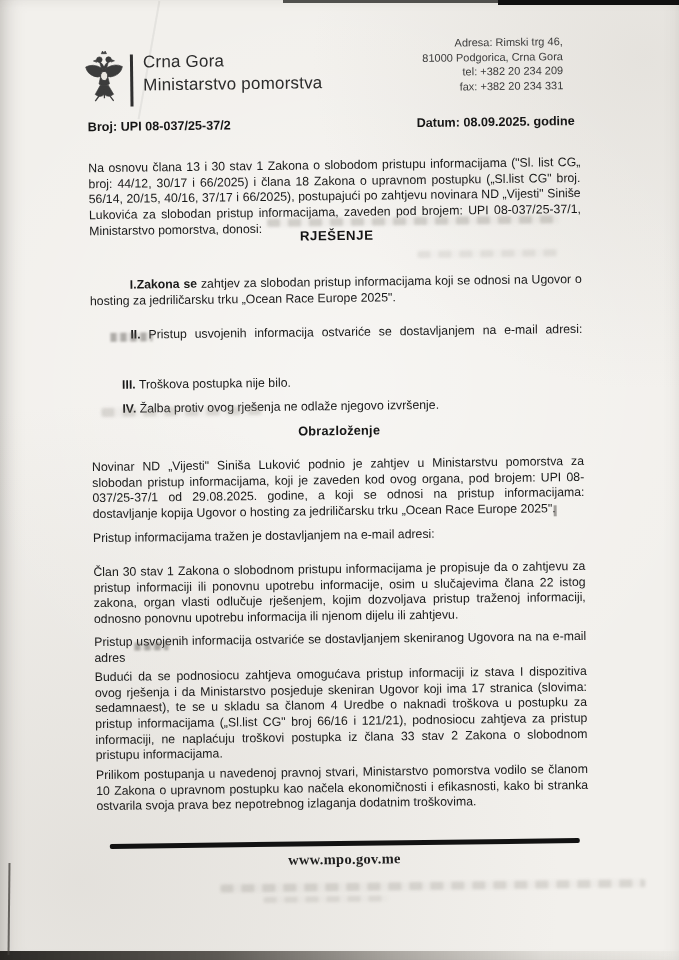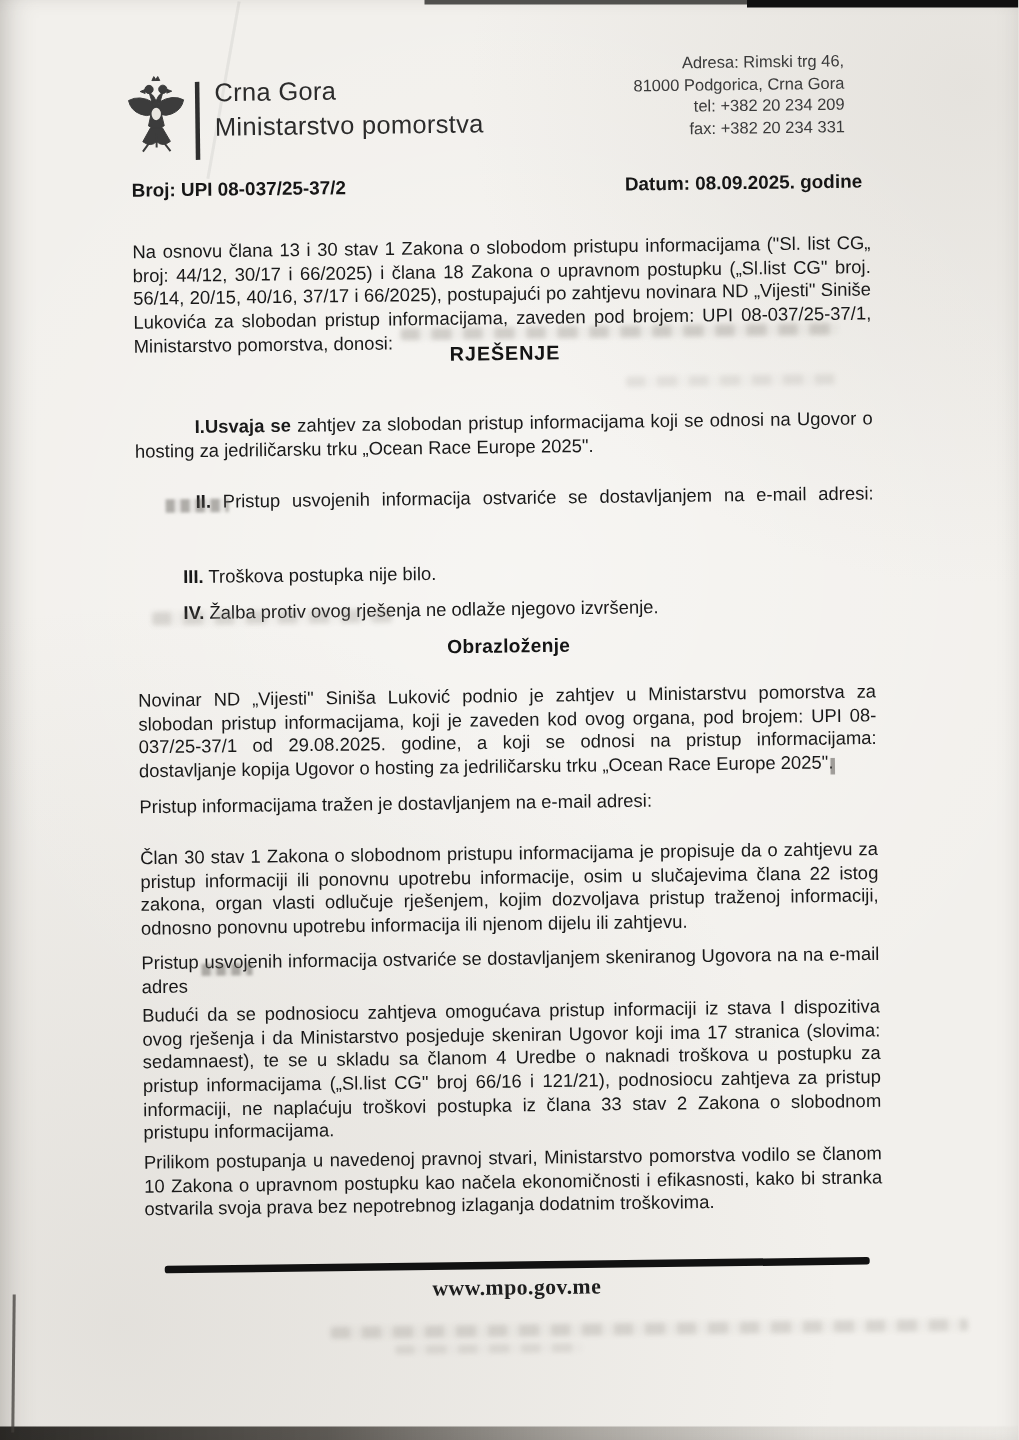--- a/index.html
+++ b/index.html
@@ -90,21 +90,21 @@
 
     <div class="ref-row">
       <span>Broj: UPI 08-037/25-37/2</span>
       <span>Datum: 08.09.2025. godine</span>
     </div>
 
     <p class="para" style="top:146px;">Na osnovu člana 13 i 30 stav 1  Zakona o slobodom pristupu informacijama ("Sl. list CG„ broj: 44/12, 30/17 i 66/2025) i člana 18 Zakona o upravnom postupku („Sl.list CG" broj. 56/14, 20/15, 40/16, 37/17 i 66/2025), postupajući po zahtjevu novinara ND „Vijesti" Siniše Lukovića za slobodan pristup informacijama, zaveden pod brojem: UPI 08-037/25-37/1, Ministarstvo pomorstva, donosi:</p>
 
     <div class="heading h-rjesenje">RJEŠENJE</div>
 
-    <p class="para indent40" style="top:263px;"><b>I.Usvaja se</b><span> zahtjev za slobodan pristup informacijama koji se odnosi na Ugovor o hosting za jedriličarsku trku „Ocean Race Europe 2025".</span></p>
+    <p class="para indent40" style="top:263px;"><b>I.Zakona se</b><span> zahtjev za slobodan pristup informacijama koji se odnosi na Ugovor o hosting za jedriličarsku trku „Ocean Race Europe 2025".</span></p>
 
     <p class="para indent40 just-all" style="top:313px;"><b>II.</b><span> Pristup usvojenih informacija ostvariće se dostavljanjem na e-mail adresi:</span></p>
     <div class="redact" style="left:112px;top:330px;width:42px;height:9px;"></div>
 
     <p class="para indent31" style="top:363px;"><b>III.</b><span> Troškova postupka nije bilo.</span></p>
 
     <p class="para indent31" style="top:387px;"><b>IV.</b><span> Žalba protiv ovog rješenja ne odlaže njegovo izvršenje.</span></p>
 
     <div class="heading h-obraz">Obrazloženje</div>
 

